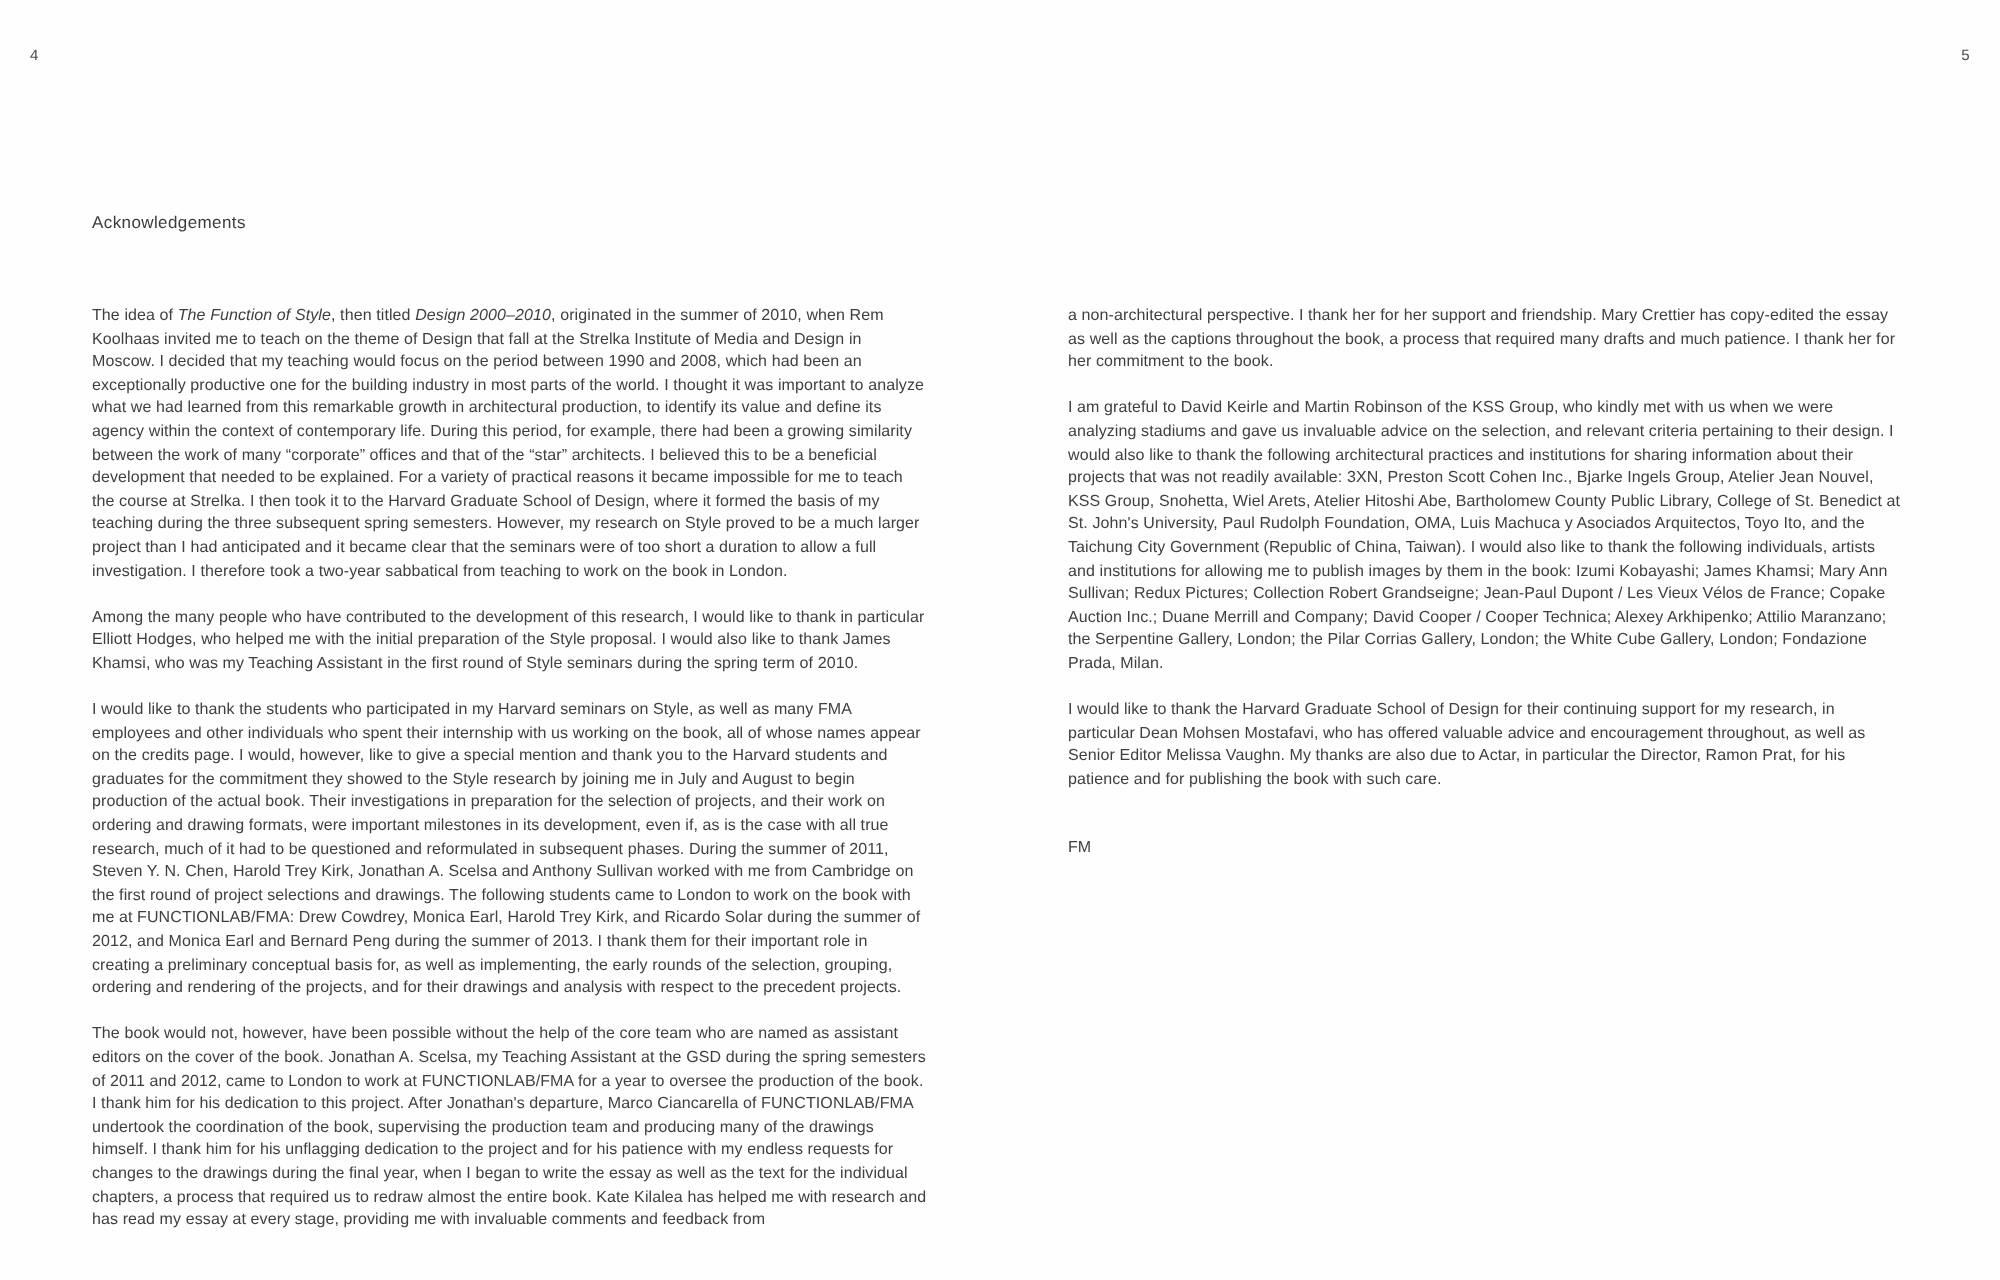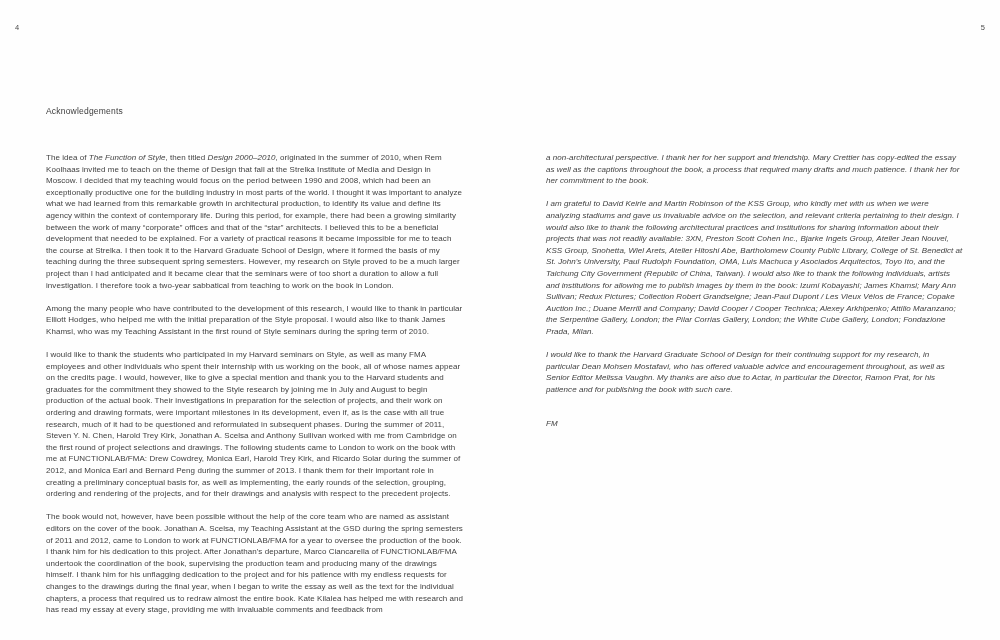--- a/index.html
+++ b/index.html
@@ -23,21 +23,21 @@
     letter-spacing: 0.2px;
   }
   .page-number.left  { left: 15px; }
   .page-number.right { right: 15px; }
   .page {
     position: absolute;
     top: 0;
     width: 500px; height: 593px; margin-top: 28px;
   }
   .page.left-page  { left: 0; }
-  .page.right-page { left: 500px; font-style: italic; }
+  .page.right-page { left: 488px; }
   .heading {
     position: absolute;
     left: 46px; top: 78px;
     font-size: 8.5px;
     font-weight: normal;
     color: #3c3c3c;
     letter-spacing: 0.2px;
   }
   .text-column {
     position: absolute;

